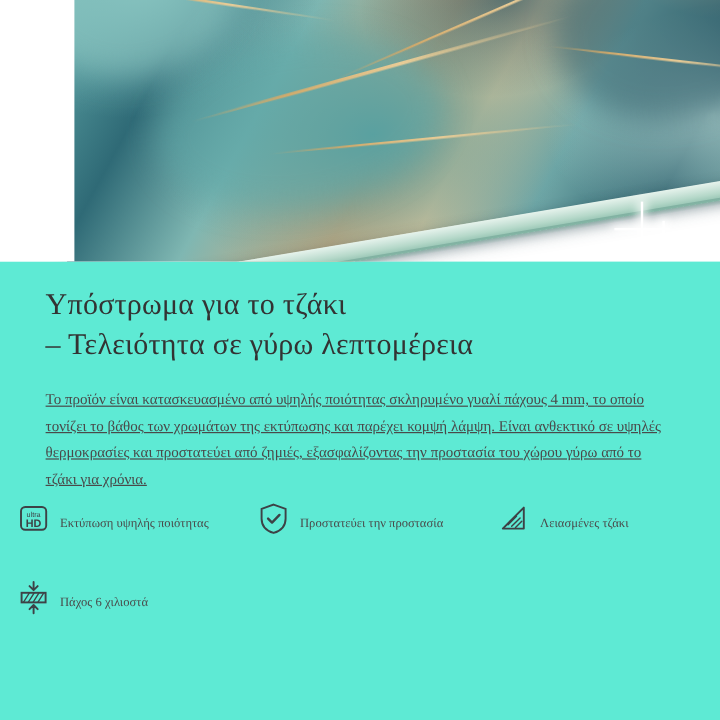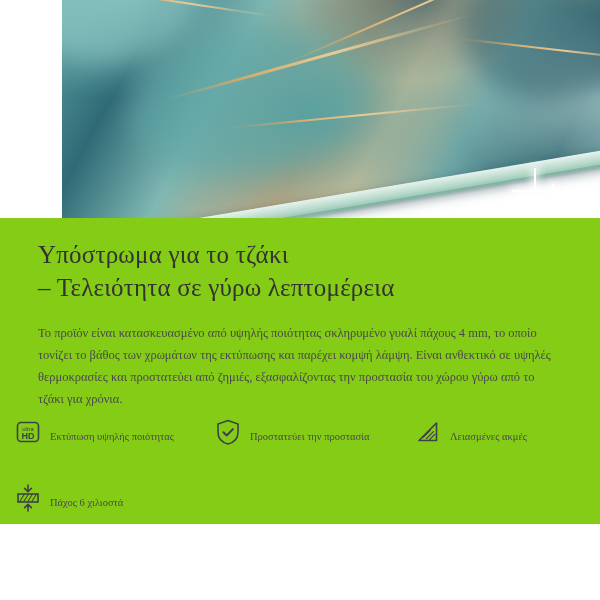--- a/index.html
+++ b/index.html
@@ -9,22 +9,22 @@
   body {
     width: 600px;
     height: 600px;
     background: #ffffff;
     font-family: "Liberation Sans", sans-serif;
     overflow: hidden;
   }
   .page {
     position: relative;
     width: 600px;
-    height: 524px;
-    background: #84cc16;
+    height: 600px;
+    background: #5eead4;
     overflow: hidden;
   }
 
   
   .hero {
     position: relative;
     width: 600px;
     height: 218px;
     overflow: hidden;
     background: #ffffff;
@@ -147,20 +147,21 @@
     color: #333333;
     letter-spacing: 0.2px;
   }
   h1.headline .line2 { display: block; }
   p.body-text {
     margin: 18px 0 0 0;
     font-family: "Liberation Serif", serif;
     font-size: 12.5px;
     line-height: 22px;
     color: #4a4a4a;
+    text-decoration: underline;
   }
 
   
   .features {
     position: absolute;
     left: 0;
     top: 404px;
     width: 600px;
     display: grid;
     grid-template-columns: repeat(3, 1fr);
@@ -251,21 +252,21 @@
     </div>
 
 
     <div class="feature">
       <div class="ficon">
         <svg width="38" height="38" viewBox="0 0 38 38">
           <path d="M10 27.5L27.5 10v17.5H10z" fill="none" stroke="#3d4246" stroke-width="1.6" stroke-linejoin="round"></path>
           <path d="M14.4 24.2l7-7M17.4 25.6l7-7M20.6 26.6l5.2-5.2" stroke="#3d4246" stroke-width="1.2" stroke-linecap="round"></path>
         </svg>
       </div>
-      <div class="flabel">Λειασμένες ακμές</div>
+      <div class="flabel">Λειασμένες τζάκι</div>
     </div>
 
     <div class="feature">
       <div class="ficon">
         <svg width="38" height="38" viewBox="0 0 38 38">
           <path d="M19 6v6M15.6 9.4L19 12.8l3.4-3.4" fill="none" stroke="#3d4246" stroke-width="1.6" stroke-linecap="round" stroke-linejoin="round"></path>
           <rect x="9" y="15" width="20" height="8" fill="none" stroke="#3d4246" stroke-width="1.6"></rect>
           <path d="M10.5 23l5-8M14.5 23l5-8M18.5 23l5-8M22.5 23l5-8" stroke="#3d4246" stroke-width="1.1"></path>
           <path d="M19 32v-6M15.6 28.6L19 25.2l3.4 3.4" fill="none" stroke="#3d4246" stroke-width="1.6" stroke-linecap="round" stroke-linejoin="round"></path>
         </svg>

